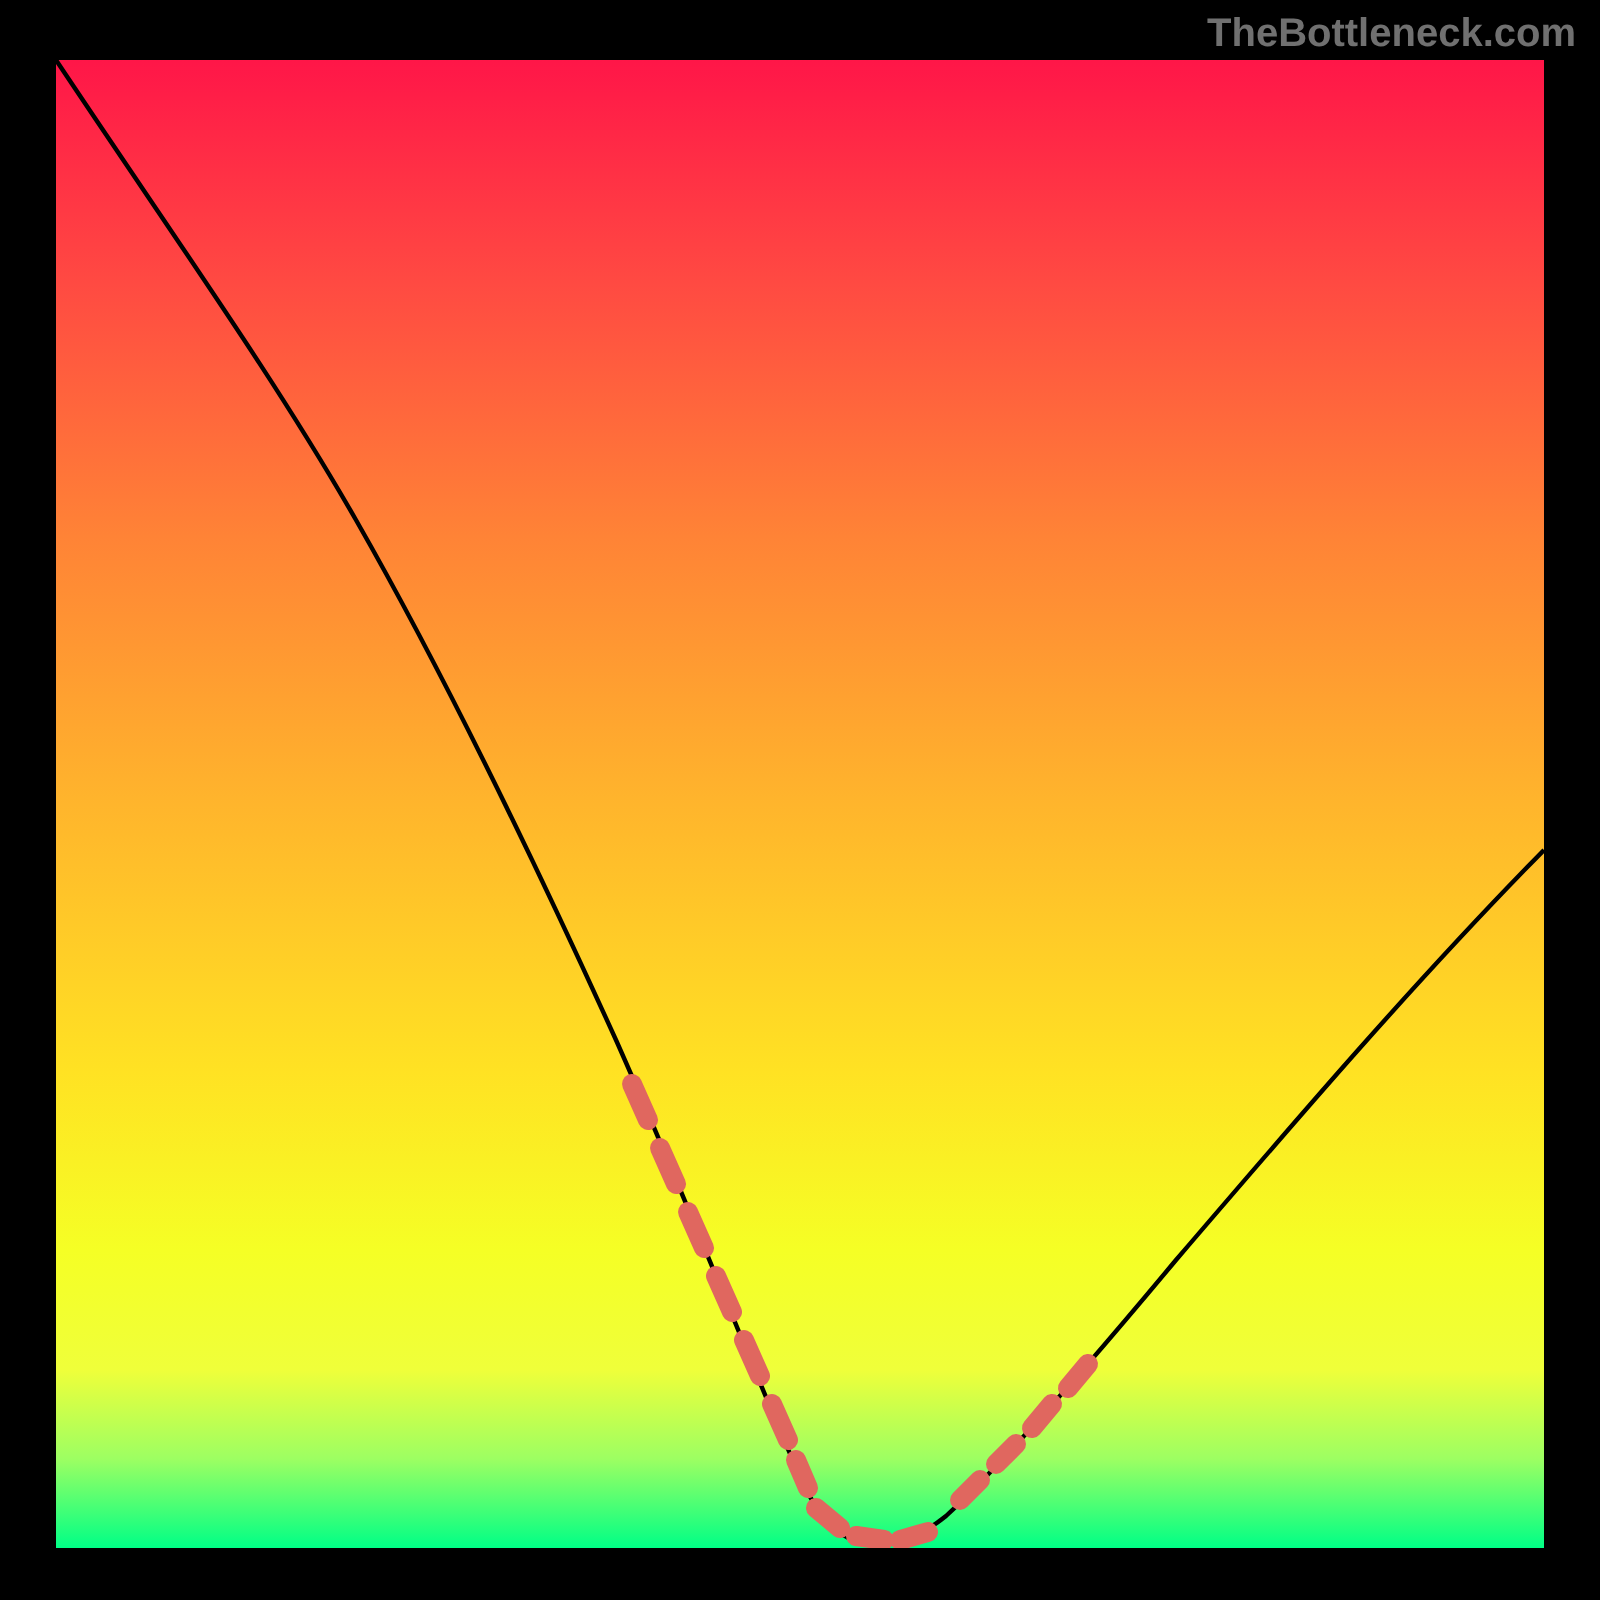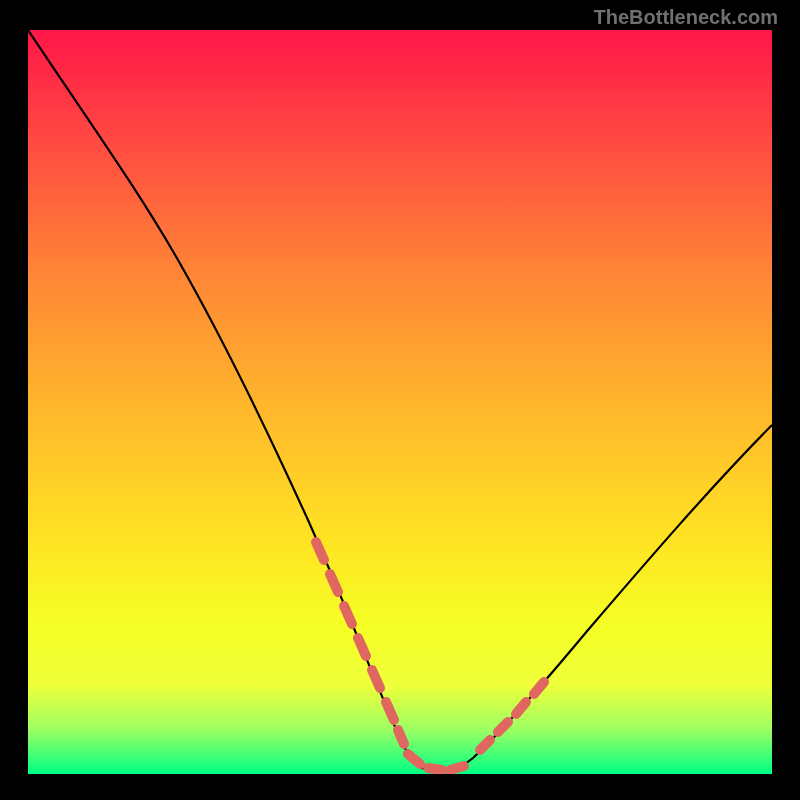--- a/index.html
+++ b/index.html
@@ -6,21 +6,21 @@
   body {
     width: 800px;
     height: 800px;
     background: #000;
     position: relative;
     font-family: Arial, Helvetica, sans-serif;
   }
   .watermark {
     position: absolute;
     top: 6px;
-    right: 22px;
+    right: 12px;
     color: #707070;
     font-size: 20px;
     font-weight: bold;
     z-index: 10;
   }
   .plot-frame {
     position: absolute;
     left: 28px;
     top: 30px;
     width: 744px;

